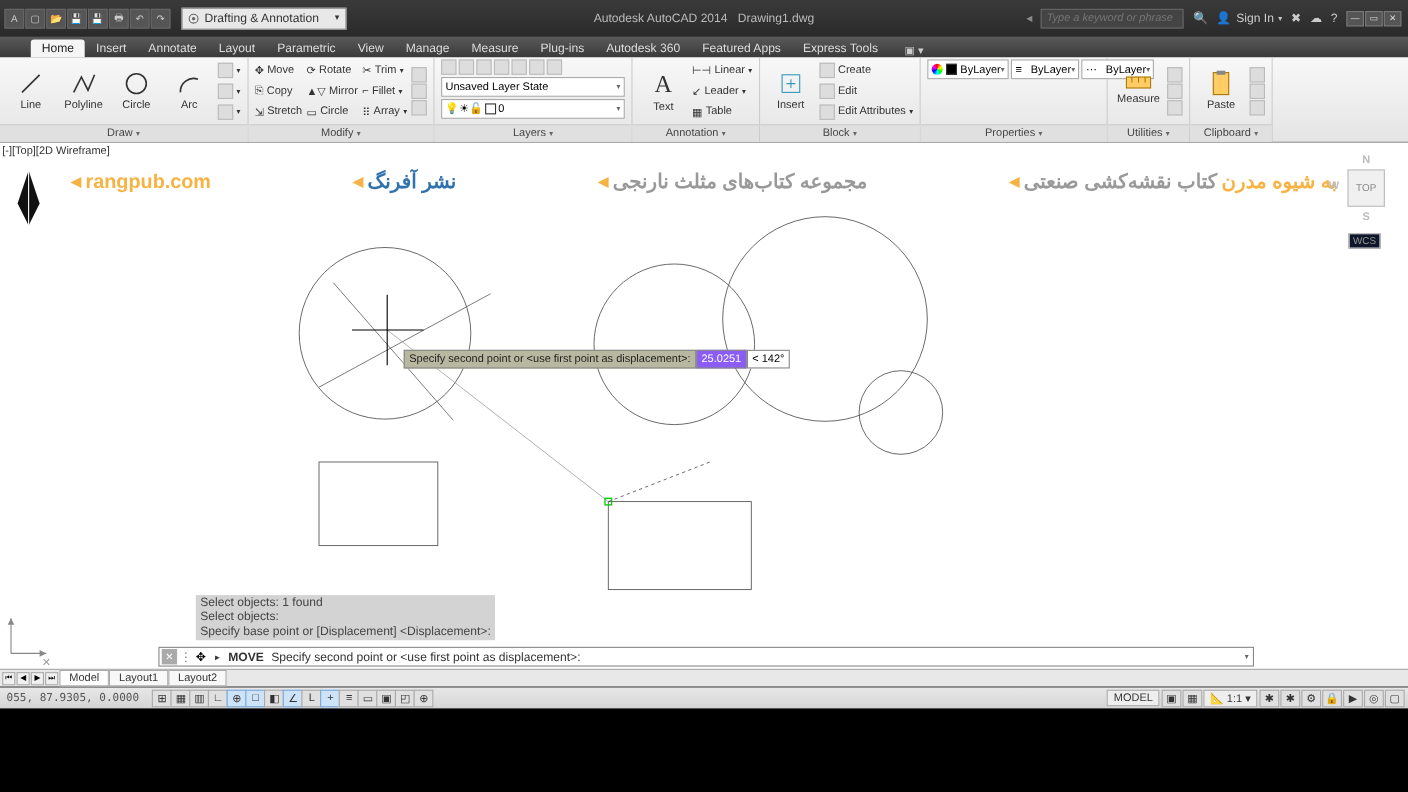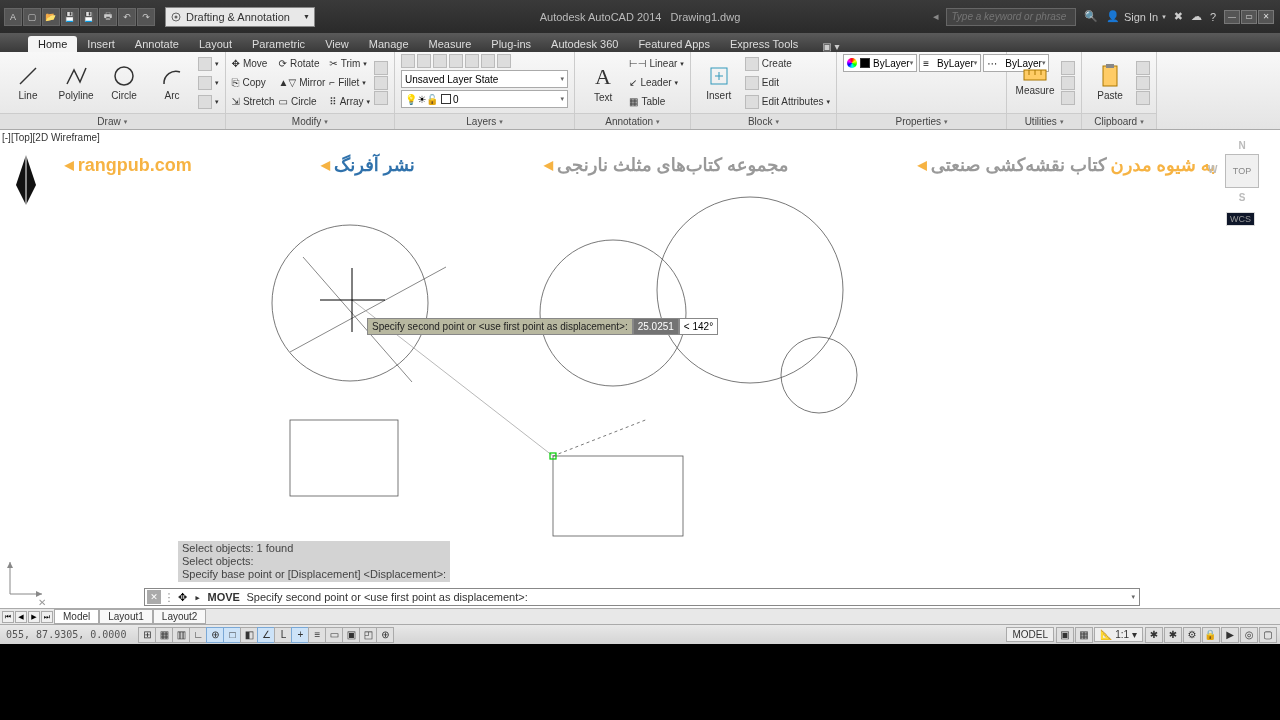--- a/index.html
+++ b/index.html
@@ -42,21 +42,21 @@
 .viewcube { position: absolute; top: 10px; right: 10px; width: 56px; }
 .vc-top { width: 34px; height: 34px; border: 1px solid #bbb; background: #f0f0f0; display: flex; align-items: center; justify-content: center; font-size: 9px; color: #888; margin: 14px auto 0; }
 .vc-n { position: absolute; top: 0; left: 50%; transform: translateX(-50%); color: #bbb; font-size: 10px; font-weight: bold; }
 .vc-w { position: absolute; top: 24px; left: -6px; color: #bbb; font-size: 10px; font-weight: bold; }
 .vc-s { position: absolute; top: 52px; left: 50%; transform: translateX(-50%); color: #bbb; font-size: 10px; font-weight: bold; }
 .vc-wcs { position: absolute; top: 72px; left: 12px; color: #999; font-size: 9px; border: 1px solid #ddd; padding: 1px 3px; background: #0f172a; }
 svg.drawing { position: absolute; top: 0; left: 0; }
 .dyn-prompt { position: absolute; top: 188px; left: 367px; display: flex; font-size: 10px; }
 .dyn-prompt .lbl { background: #b8b8a0; border: 1px solid #888; padding: 2px 4px; color: #222; }
 .dyn-prompt .inp { background: #fff; border: 1px solid #888; padding: 2px 4px; min-width: 36px; }
-.dyn-prompt .inp.sel { background: #737373; color: #fff; }
+.dyn-prompt .inp.sel { background: #8b5cf6; color: #fff; }
 .ucs-icon { position: absolute; bottom: 12px; left: 6px; }
 .ucs-x { position: absolute; bottom: 2px; left: 38px; font-size: 10px; color: #999; }
 
 .cmd-hist { position: absolute; bottom: 28px; left: 178px; background: rgba(200,200,200,0.8); font-family: monospace; font-size: 11px; color: #444; padding: 1px 4px; line-height: 13px; }
 .cmdline { height: 18px; background: #fff; border: 1px solid #888; display: flex; align-items: center; margin: 0 140px 0 144px; position: relative; top: -22px; }
 .cmdline .x { width: 14px; height: 14px; background: #aaa; color: #fff; text-align: center; line-height: 14px; font-size: 9px; margin: 0 2px; }
 .cmdline .grip { width: 12px; color: #888; text-align: center; }
 .cmdline .txt { font-family: monospace; font-size: 11px; color: #333; padding-left: 4px; }
 .cmdline .txt b { font-weight: bold; }
 

